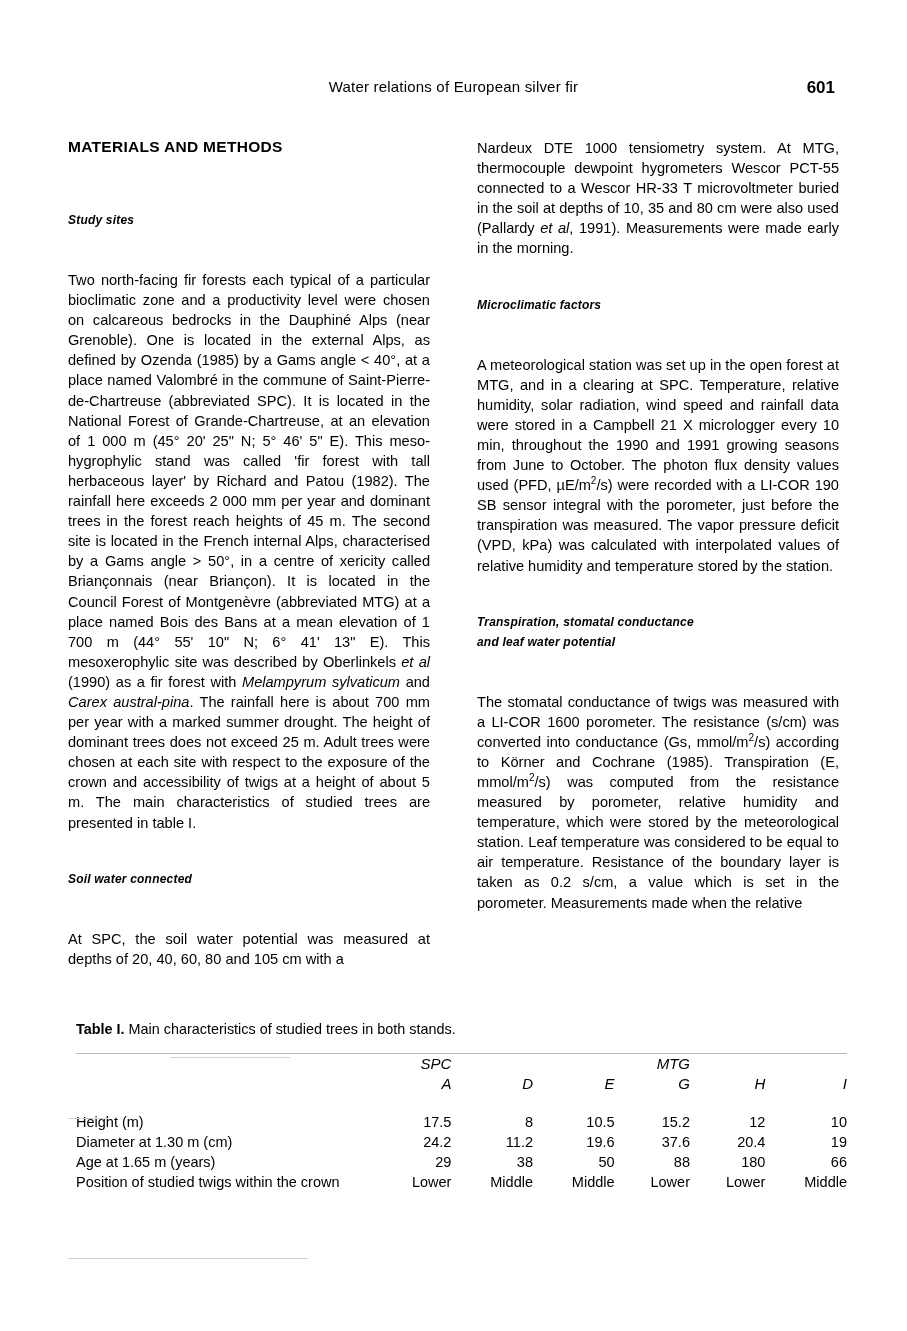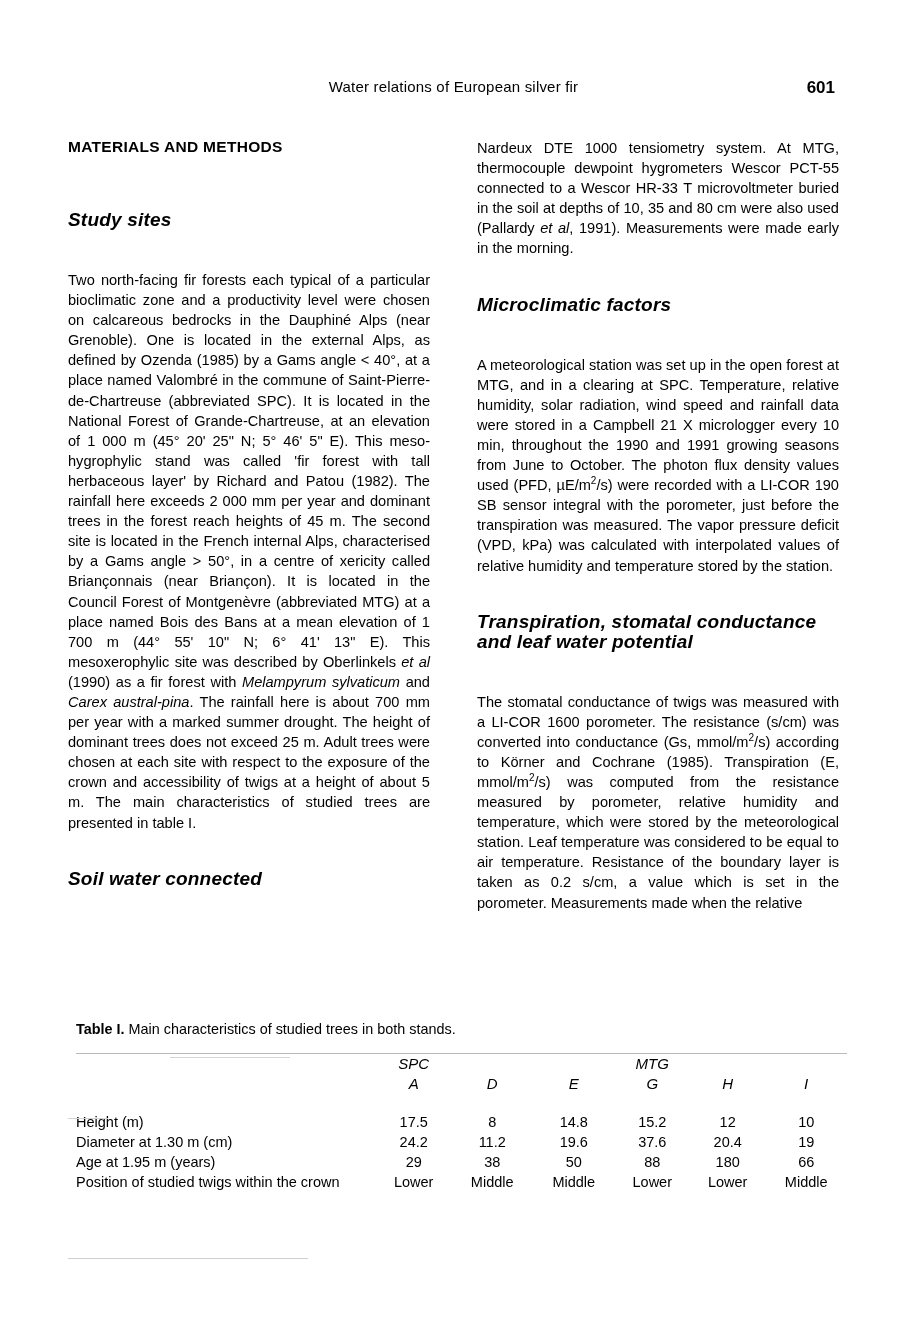--- a/index.html
+++ b/index.html
@@ -58,21 +58,21 @@
   .col.left { left: 0; }
   .col.right { left: 409px; }
 
   h2.sect {
     font-size: 15.5px;
     font-weight: bold;
     margin: 0 0 10px 0;
     letter-spacing: .3px;
   }
   h3.sub {
-    font-size: 19px;
+    font-size: 12px;
     font-weight: bold;
     font-style: italic;
     margin: 0;
     letter-spacing: .2px;
     line-height: 20px;
   }
   p.body {
     font-size: 14.6px;
     line-height: 20.1px;
     margin: 0;
@@ -105,21 +105,21 @@
     width: 100%;
   }
   table.maintable {
     border-collapse: collapse;
     width: 100%;
     font-size: 14.5px;
   }
   table.maintable td, table.maintable th {
     padding: 0;
     font-weight: normal;
-    text-align: center;
+    text-align: right;
     vertical-align: bottom;
     line-height: 20px;
   }
   table.maintable td.rowlabel, table.maintable th.rowlabel {
     text-align: left;
     width: 300px;
   }
   .grouphead {
     font-style: italic;
     font-size: 15px;
@@ -168,20 +168,21 @@
 
     <div class="col left">
       <h2 class="sect">MATERIALS AND METHODS</h2>
       <div class="sp-44"></div>
       <h3 class="sub">Study sites</h3>
       <div class="sp-40"></div>
       <p class="body"><span>Two north-facing fir forests each typical of a particular bioclimatic zone and a productivity level were chosen on calcareous bedrocks in the Dauphiné Alps (near Grenoble). One is located in the external Alps, as defined by Ozenda (1985) by a Gams angle &lt; 40°, at a place named Valombré in the commune of Saint-Pierre-de-Chartreuse (abbreviated SPC). It is located in the National Forest of Grande-Chartreuse, at an elevation of 1 000 m (45° 20' 25" N; 5° 46' 5" E). This meso-hygrophylic stand was called 'fir forest with tall herbaceous layer' by Richard and Patou (1982). The rainfall here exceeds 2 000 mm per year and dominant trees in the forest reach heights of 45 m. The second site is located in the French internal Alps, characterised by a Gams angle &gt; 50°, in a centre of xericity called Briançonnais (near Briançon). It is located in the Council Forest of Montgenèvre (abbreviated MTG) at a place named Bois des Bans at a mean elevation of 1 700 m (44° 55' 10" N; 6° 41' 13" E). This mesoxerophylic site was described by Oberlinkels </span><i>et al</i><span> (1990) as a fir forest with </span><i>Melampyrum sylvaticum</i><span> and </span><i>Carex austral-pina</i><span>. The rainfall here is about 700 mm per year with a marked summer drought. The height of dominant trees does not exceed 25 m. Adult trees were chosen at each site with respect to the exposure of the crown and accessibility of twigs at a height of about 5 m. The main characteristics of studied trees are presented in table I.</span></p>
       <div class="sp-36"></div>
       <h3 class="sub">Soil water connected</h3>
       <div class="sp-40"></div>
+      <p class="body">At SPC, the soil water potential was measured at depths of 20, 40, 60, 80 and 105 cm with a</p>
     </div>
 
     <div class="col right">
       <p class="body"><span>Nardeux DTE 1000 tensiometry system. At MTG, thermocouple dewpoint hygrometers Wescor PCT-55 connected to a Wescor HR-33 T microvoltmeter buried in the soil at depths of 10, 35 and 80 cm were also used (Pallardy </span><i>et al</i><span>, 1991). Measurements were made early in the morning.</span></p>
       <div class="sp-36"></div>
       <h3 class="sub">Microclimatic factors</h3>
       <div class="sp-40"></div>
       <p class="body"><span>A meteorological station was set up in the open forest at MTG, and in a clearing at SPC. Temperature, relative humidity, solar radiation, wind speed and rainfall data were stored in a Campbell 21 X micrologger every 10 min, throughout the 1990 and 1991 growing seasons from June to October. The photon flux density values used (PFD, µE/m</span><sup>2</sup><span>/s) were recorded with a LI-COR 190 SB sensor integral with the porometer, just before the transpiration was measured. The vapor pressure deficit (VPD, kPa) was calculated with interpolated values of relative humidity and temperature stored by the station.</span></p>
       <div class="sp-36"></div>
       <h3 class="sub"><span>Transpiration, stomatal conductance</span><br><span>and leaf water potential</span></h3>
@@ -214,36 +215,36 @@
         <th class="colhead">H</th>
         <th class="colhead">I</th>
       </tr>
       <tr>
             <td colspan="7" class="data-space"></td>
           </tr>
       <tr>
         <td class="rowlabel">Height (m)</td>
         <td>17.5</td>
         <td>8</td>
-        <td>14.8</td>
+        <td>10.5</td>
         <td>15.2</td>
         <td>12</td>
         <td>10</td>
       </tr>
       <tr>
         <td class="rowlabel">Diameter at 1.30 m (cm)</td>
         <td>24.2</td>
         <td>11.2</td>
         <td>19.6</td>
         <td>37.6</td>
         <td>20.4</td>
         <td>19</td>
       </tr>
       <tr>
-        <td class="rowlabel">Age at 1.95 m (years)</td>
+        <td class="rowlabel">Age at 1.65 m (years)</td>
         <td>29</td>
         <td>38</td>
         <td>50</td>
         <td>88</td>
         <td>180</td>
         <td>66</td>
       </tr>
       <tr>
         <td class="rowlabel">Position of studied twigs within the crown</td>
         <td>Lower</td>

